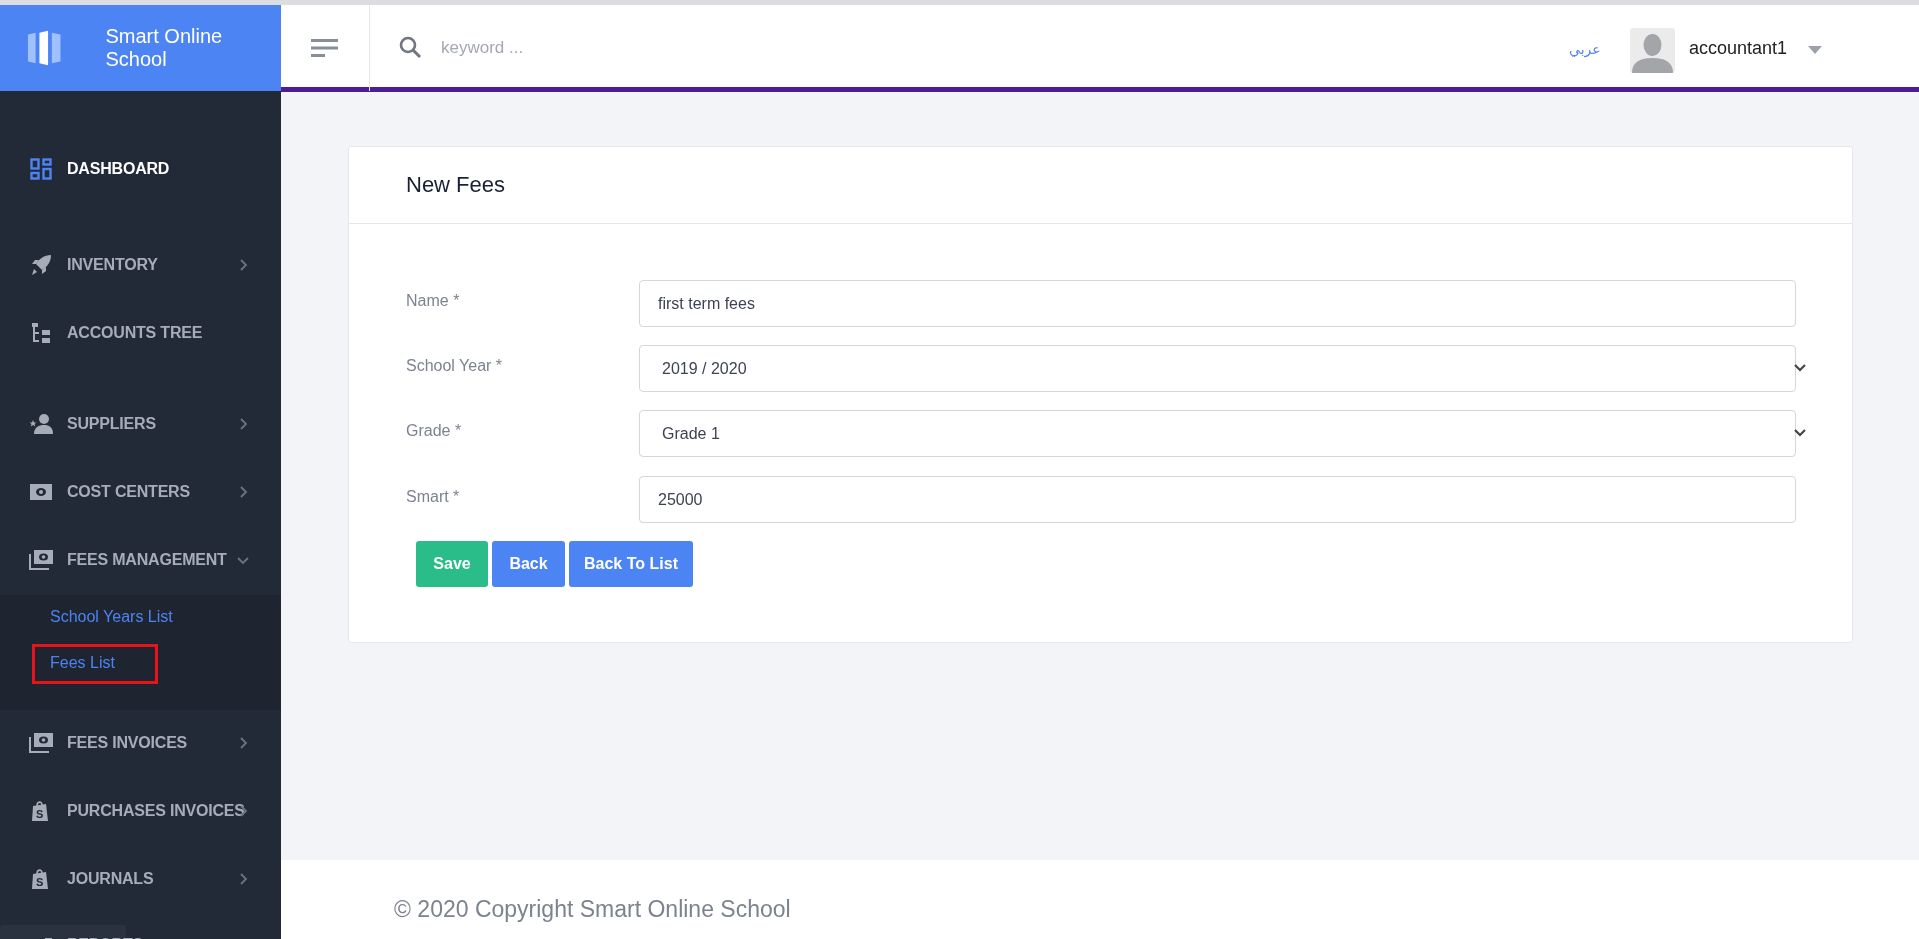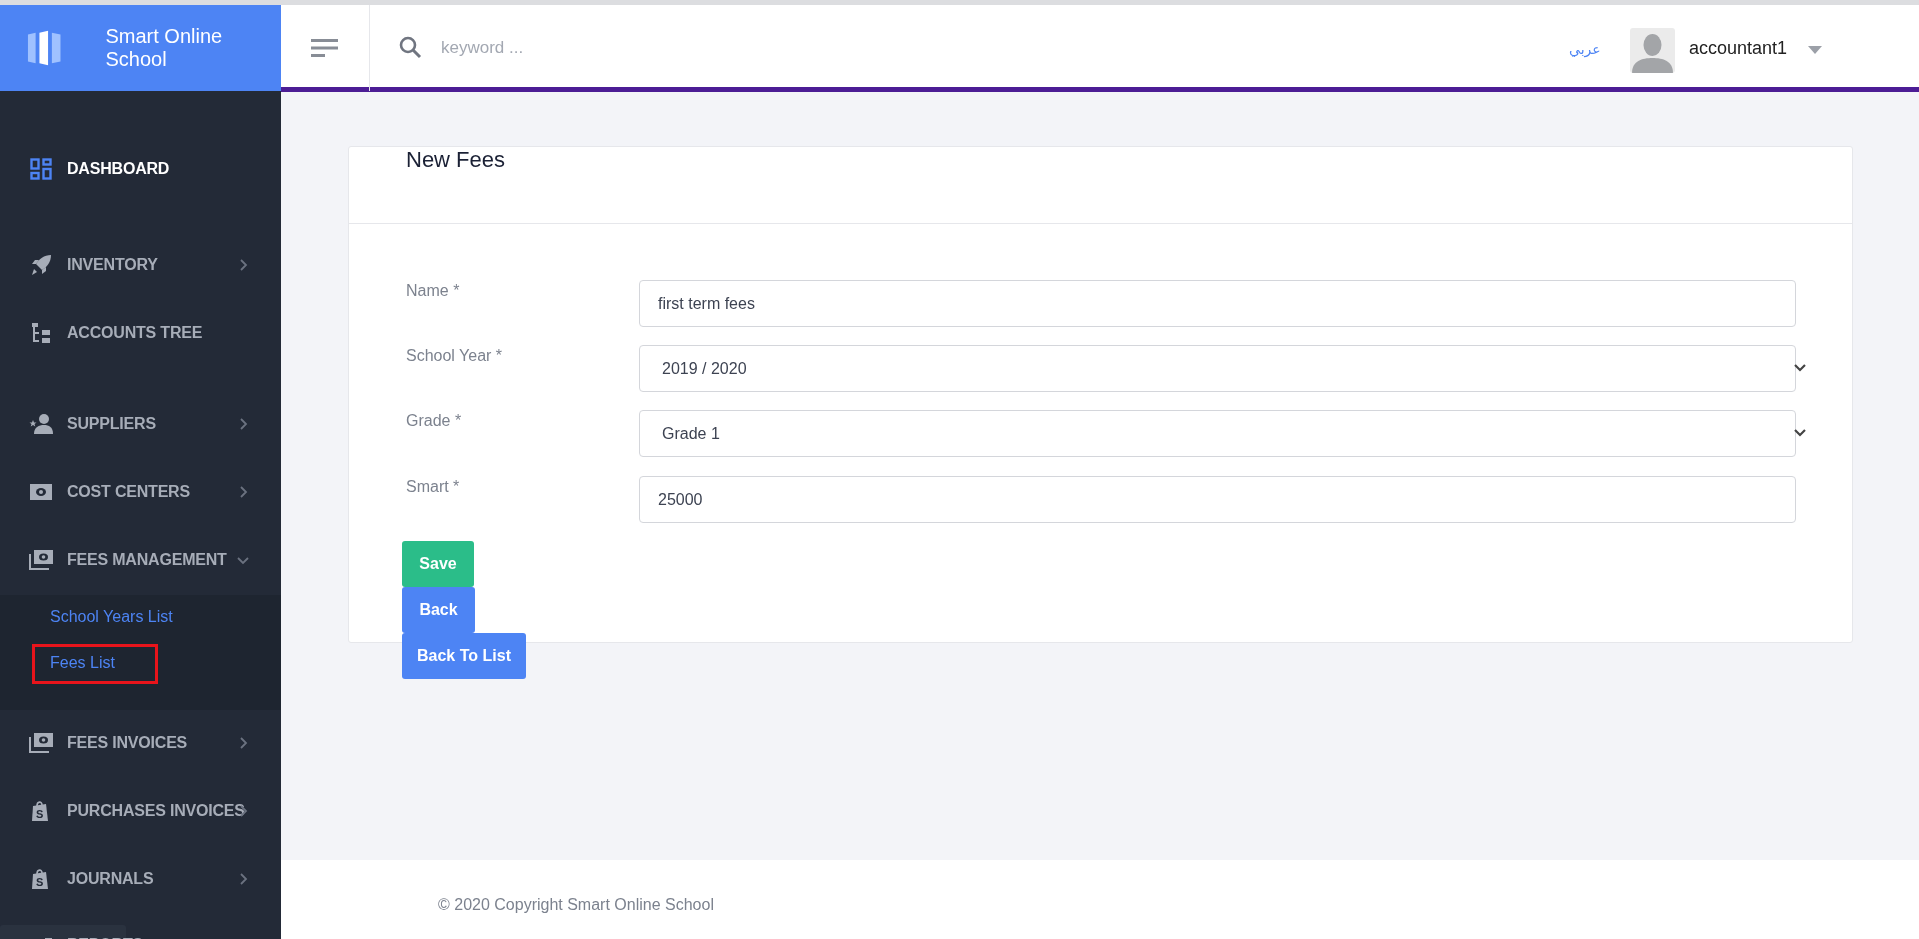--- a/index.html
+++ b/index.html
@@ -79,49 +79,49 @@
   }
   .user-caret { position: absolute; left: 1526px; top: 40px; width: 16px; height: 10px; cursor: pointer; }
 
   
   .card {
     position: absolute; left: 348px; top: 141px; width: 1505px; height: 497px;
     background: #fff; border: 1px solid #e6e7eb; border-radius: 3px;
   }
   .card-header {
     height: 77px; border-bottom: 1px solid #e6e7eb;
-    display: flex; align-items: flex-start; padding-left: 57px;
+    display: flex; align-items: center; padding-left: 57px;
   }
   .card-title { font-size: 22px; color: #1b2135; font-weight: normal; }
   .form-row { position: absolute; left: 57px; width: 1390px; height: 48px; }
-  .form-label { position: absolute; left: 0; top: 2px; font-size: 16px; color: #7c828e; }
+  .form-label { position: absolute; left: 0; top: 12px; font-size: 16px; color: #7c828e; }
   .form-control {
     position: absolute; left: 233px; top: 0; width: 1157px; height: 47px;
     border: 1px solid #d4d6db; border-radius: 4px; background: #fff;
     font-family: "Liberation Sans", sans-serif; font-size: 16px; color: #3d4352;
     padding: 0 18px; outline: none;
   }
   select.form-control {
     appearance: none; -webkit-appearance: none; padding-left: 22px;
   }
   .select-caret { position: absolute; right: 6px; top: 18px; width: 12px; height: 10px; pointer-events: none; }
-  .btn-row { position: absolute; left: 53px; top: 394px; display: flex; flex-direction: column; }
+  .btn-row { position: absolute; left: 67px; top: 394px; display: flex; }
   .btn {
     height: 46px; border: none; border-radius: 3px; color: #fff; font-weight: bold;
     font-size: 16px; font-family: "Liberation Sans", sans-serif; cursor: pointer; margin-right: 4px;
   }
   .btn-save { background: #2bbd89; width: 72px; }
   .btn-back { background: #4d84f4; width: 73px; }
   .btn-backlist { background: #4d84f4; width: 124px; }
 
   
   .footer {
     position: absolute; left: 281px; top: 855px; right: 0; height: 84px; background: #fff;
   }
-  .footer-text { position: absolute; left: 113px; top: 36px; font-size: 16px; color: #7c828e; margin-left: 44px; }
+  .footer-text { position: absolute; left: 113px; top: 36px; font-size: 23px; color: #7c828e; }
 </style>
 </head>
 <body>
 
 <aside class="sidebar">
   <div class="brand">
     <svg class="brand-logo" viewBox="0 0 36 38">
       <polygon points="1,5 9,3 9,35 1,33" fill="#9fc1ff"></polygon>
       <polygon points="13,3 22,1 22,37 13,35" fill="#ffffff"></polygon>
       <polygon points="26,3 35,5 35,33 26,35" fill="#9fc1ff"></polygon>

